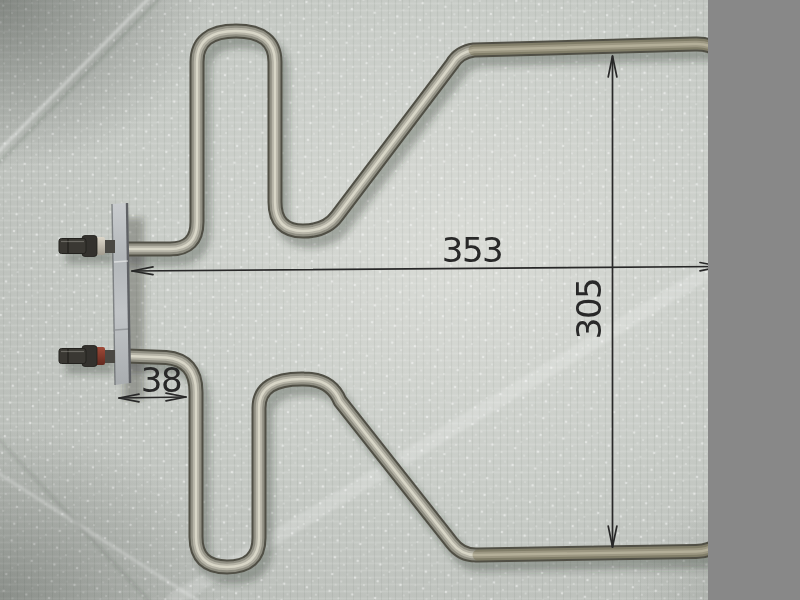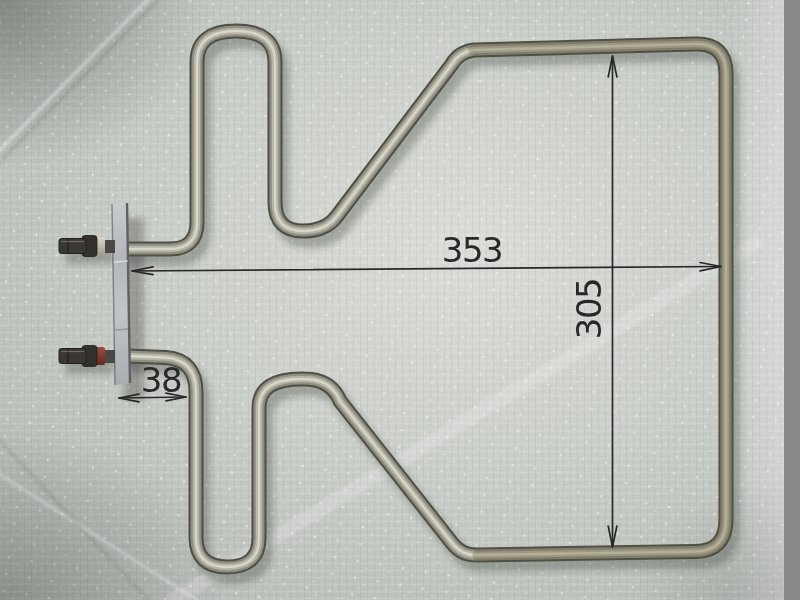--- a/index.html
+++ b/index.html
@@ -1,17 +1,17 @@
 <!DOCTYPE html>
 <html><head>
 <meta charset="utf-8">
 <style>
   html,body{margin:0;padding:0;background:#888;}
   .stage{
-    width:784px;height:600px;position:relative;overflow:hidden;
+    width:708px;height:600px;position:relative;overflow:hidden;
     font-family:"DejaVu Sans","Liberation Sans",sans-serif;
   }
   svg{display:block}
   text{font-family:"DejaVu Sans","Liberation Sans",sans-serif;}
 </style>
 </head>
 <body>
 
 <div class="stage">
 <svg width="800" height="600" viewBox="0 0 800 600">

